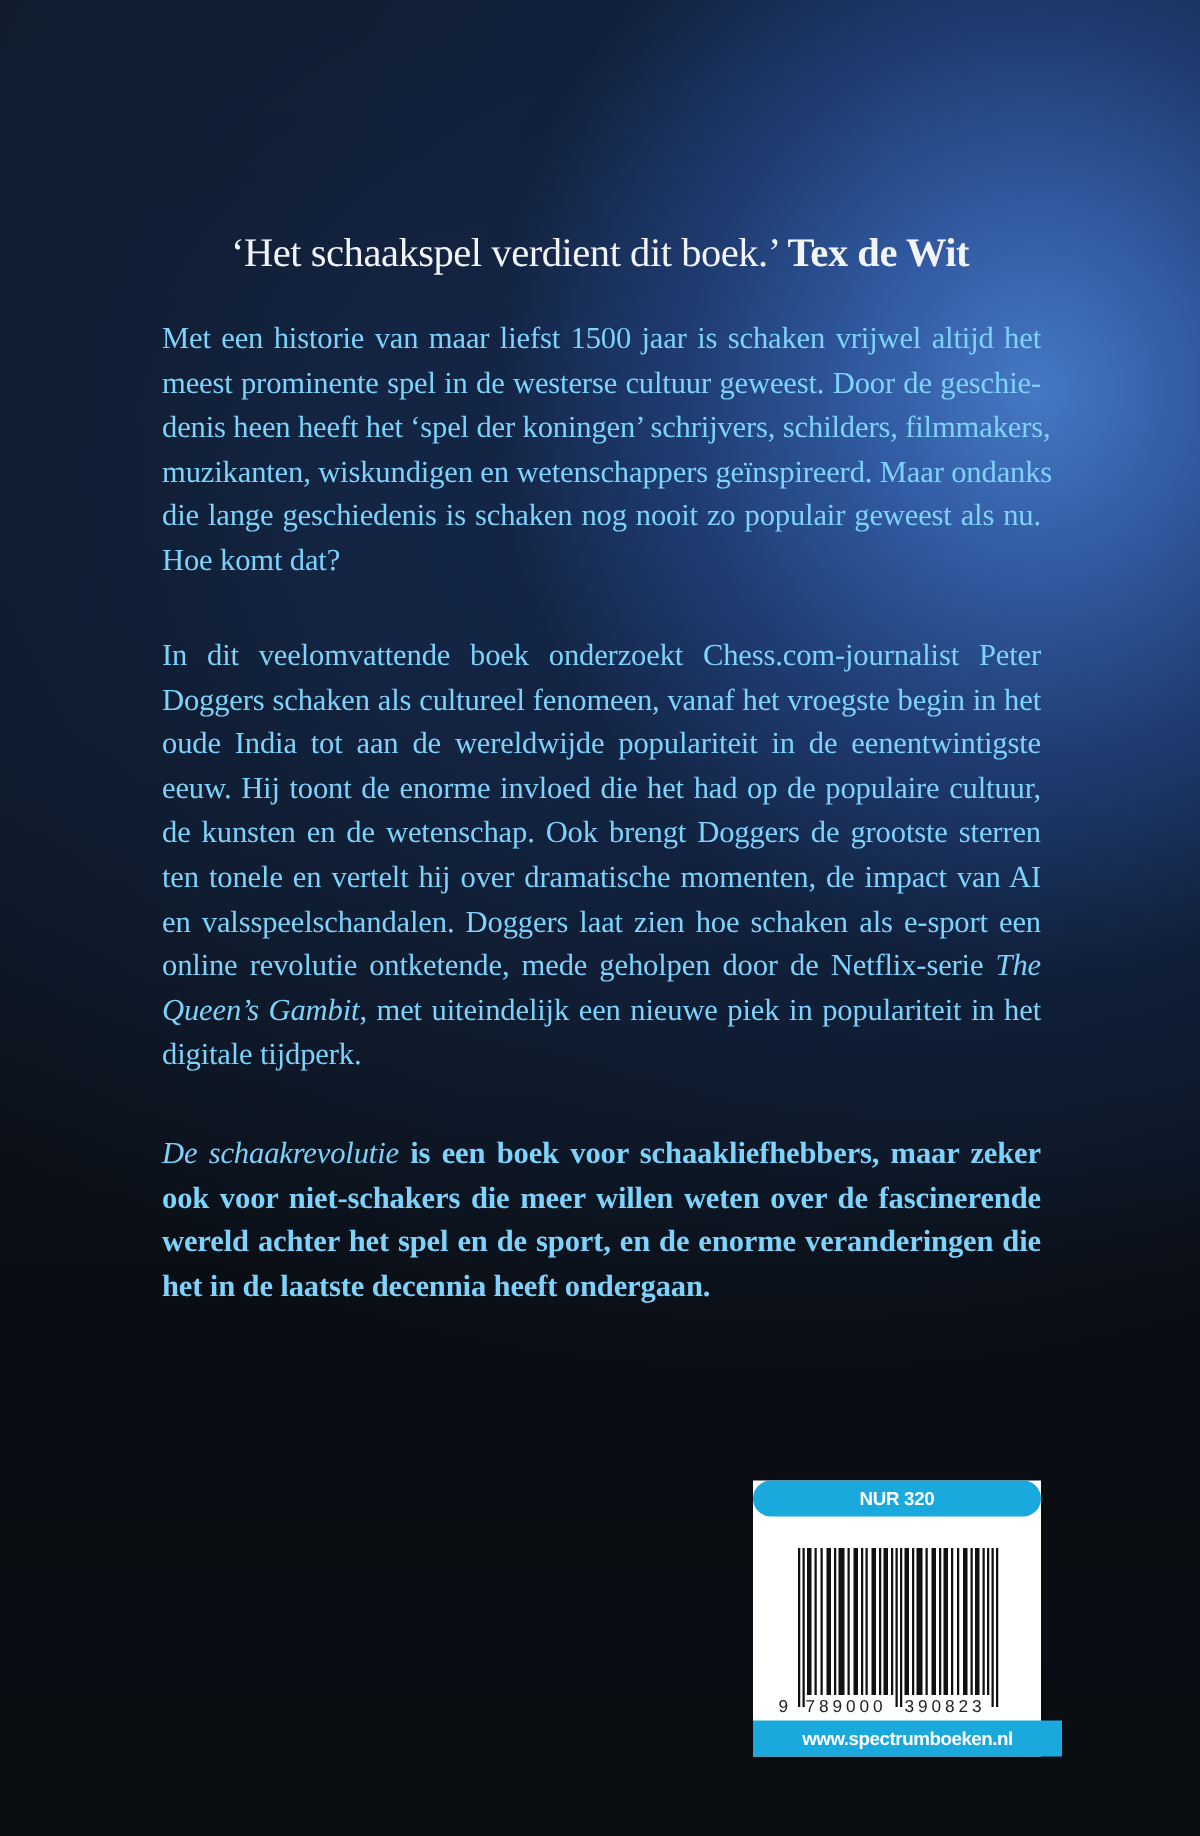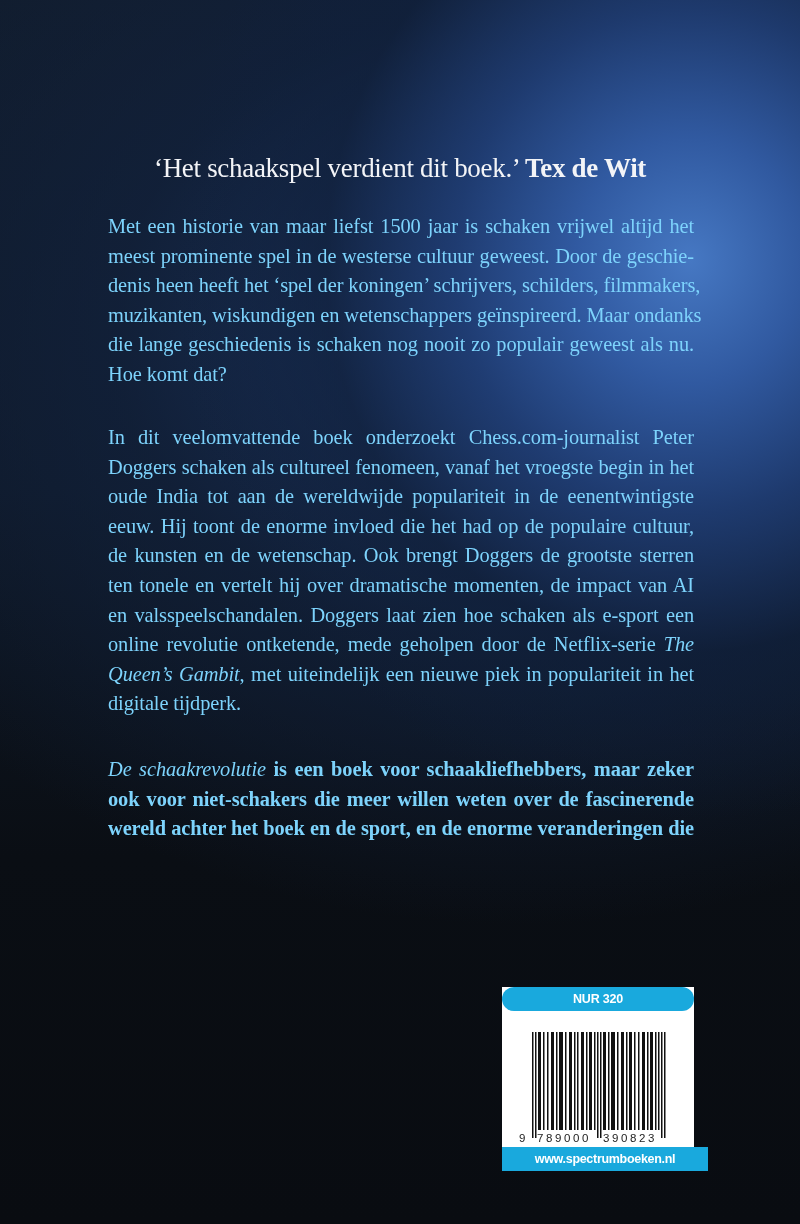--- a/index.html
+++ b/index.html
@@ -148,21 +148,22 @@
     <span class="line">ten tonele en vertelt hij over dramatische momenten, de impact van AI</span>
     <span class="line">en valsspeelschandalen. Doggers laat zien hoe schaken als e-sport een</span>
     <span class="line"><span>online revolutie ontketende, mede geholpen door de Netflix-serie </span><i>The</i></span>
     <span class="line"><i>Queen’s Gambit</i><span>, met uiteindelijk een nieuwe piek in populariteit in het</span></span>
     <span class="line last">digitale tijdperk.</span>
   </div>
 
   <div class="para p3">
     <span class="line"><i>De schaakrevolutie</i><span> is een boek voor schaakliefhebbers, maar zeker</span></span>
     <span class="line">ook voor niet-schakers die meer willen weten over de fascinerende</span>
-    <span class="line">wereld achter het boek en de sport, en de enorme veranderingen die</span>
+    <span class="line">wereld achter het spel en de sport, en de enorme veranderingen die</span>
+    <span class="line last">het in de laatste decennia heeft ondergaan.</span>
   </div>
 
   <div class="barcode-box">
     <div class="barcode-header">NUR 320</div>
 
     <div class="bars">
       <svg width="134" height="106" viewBox="0 0 134 106" xmlns="http://www.w3.org/2000/svg">
 
         <rect x="0" y="0" width="1.5" height="106" fill="#111"></rect>
         <rect x="3" y="0" width="1.5" height="106" fill="#111"></rect>

